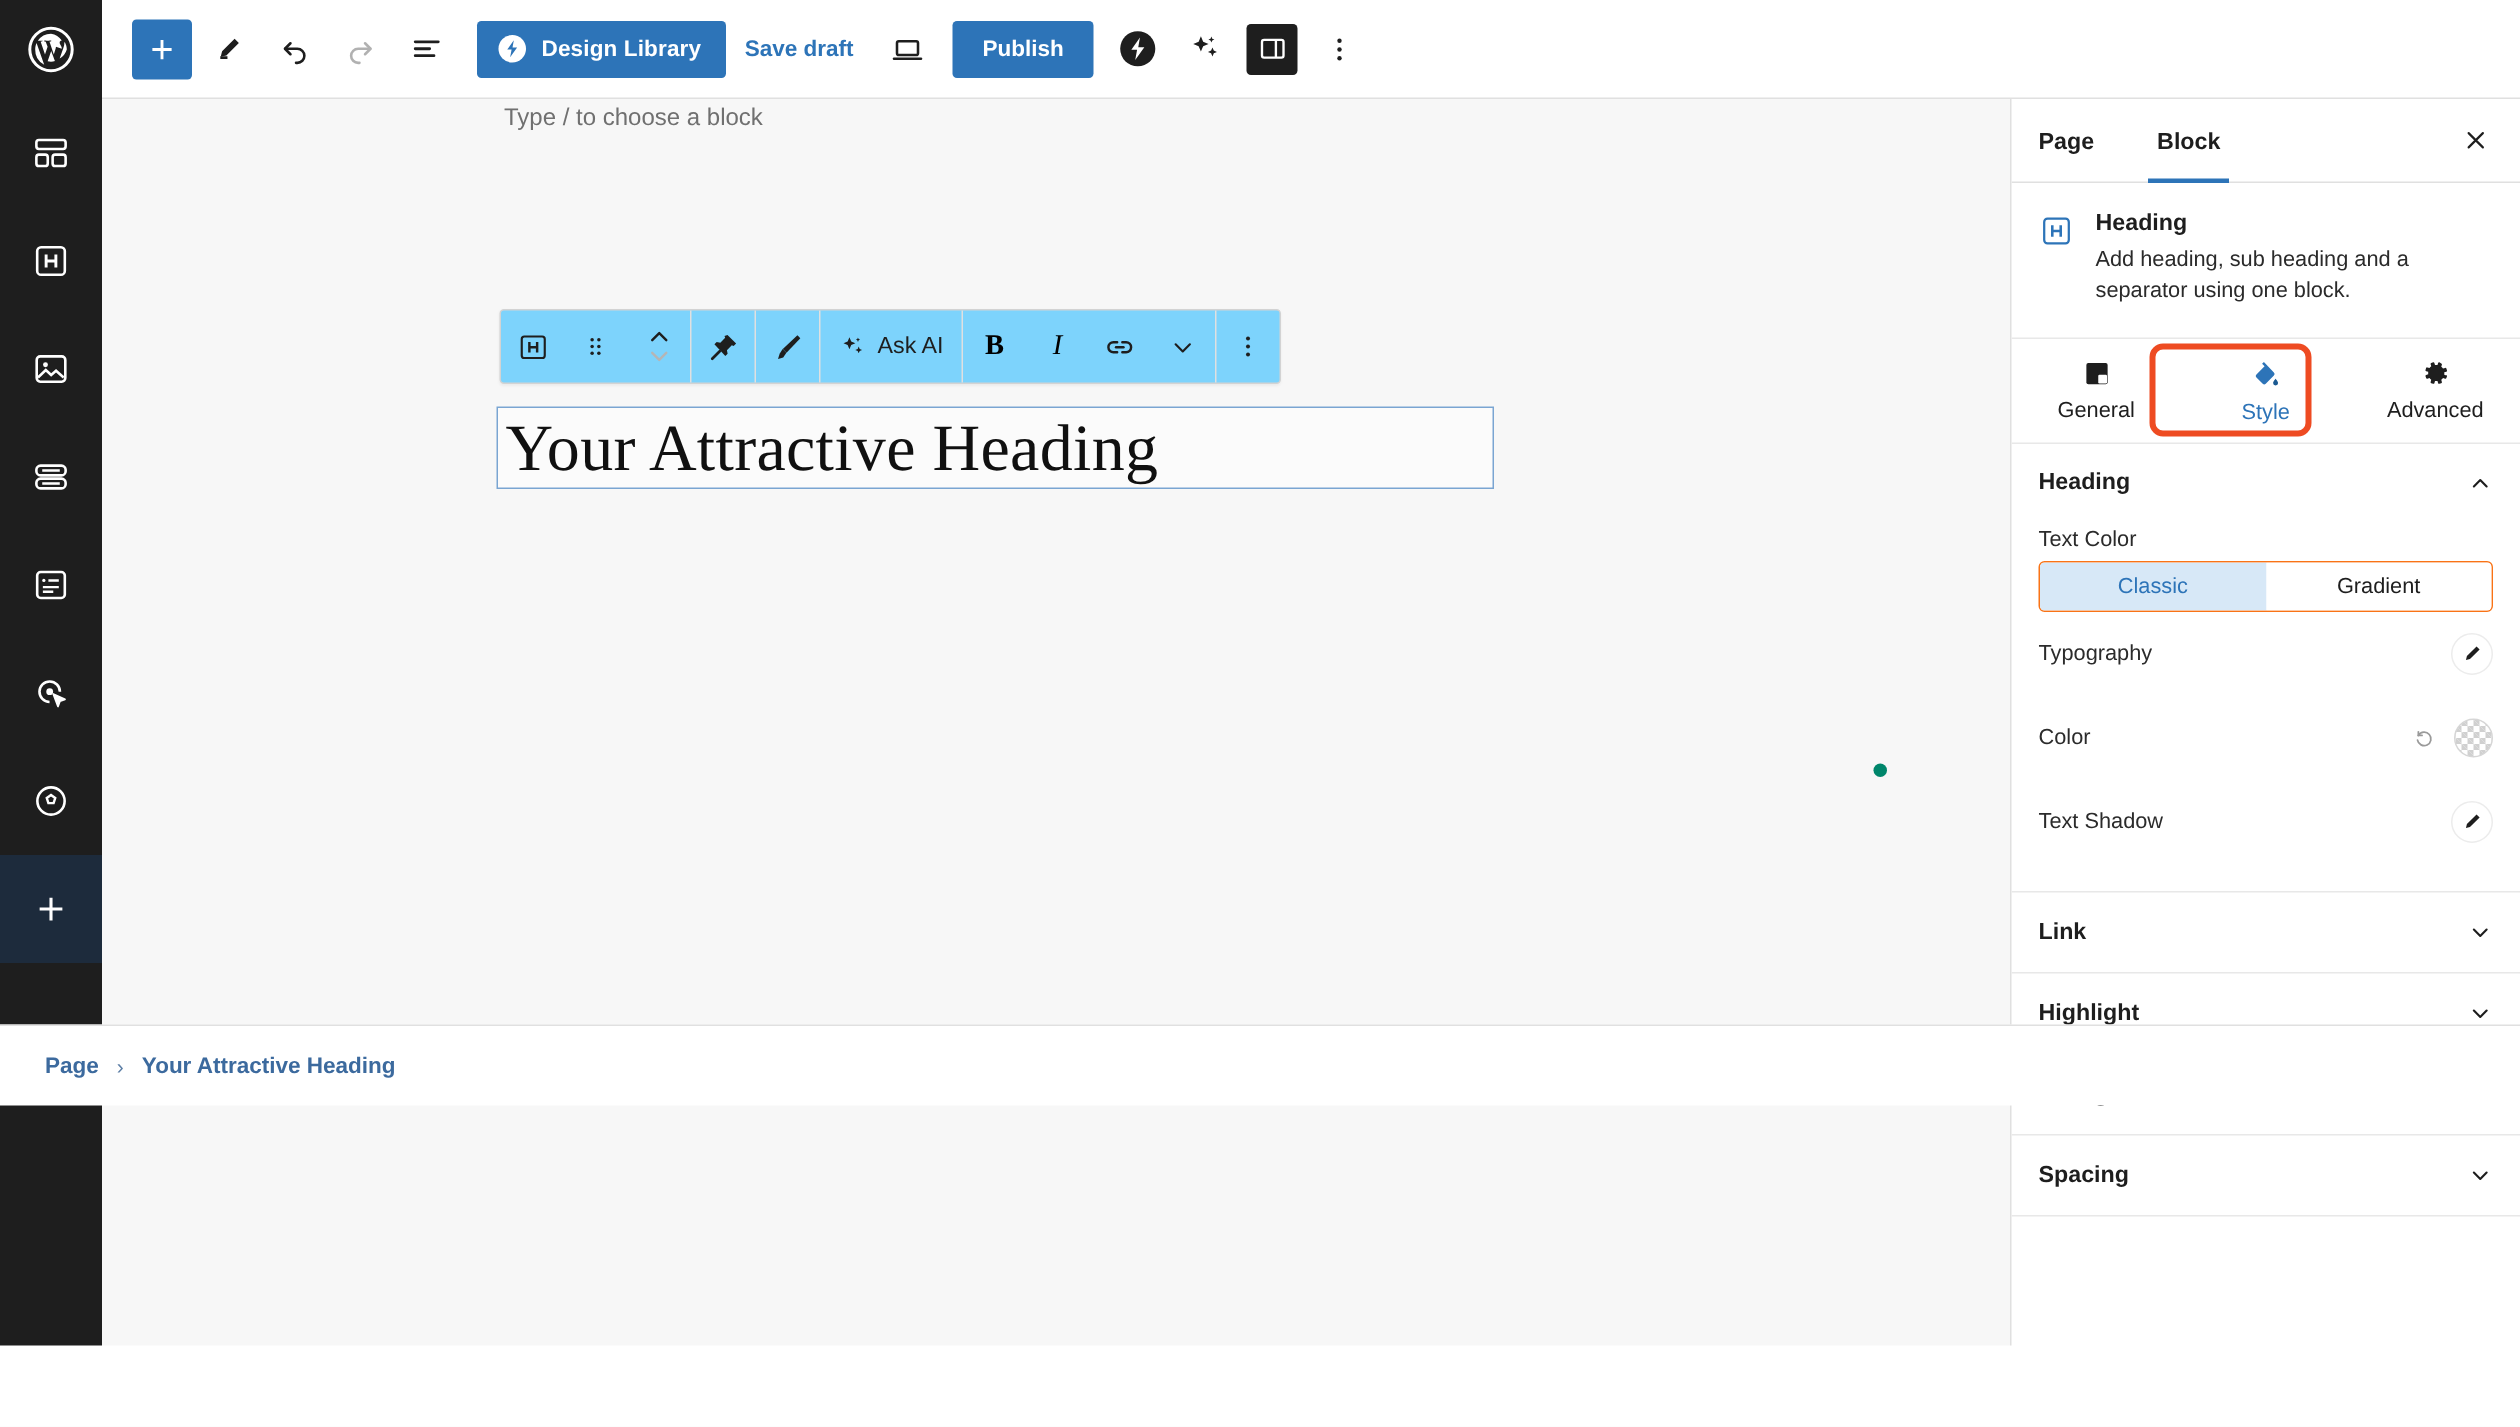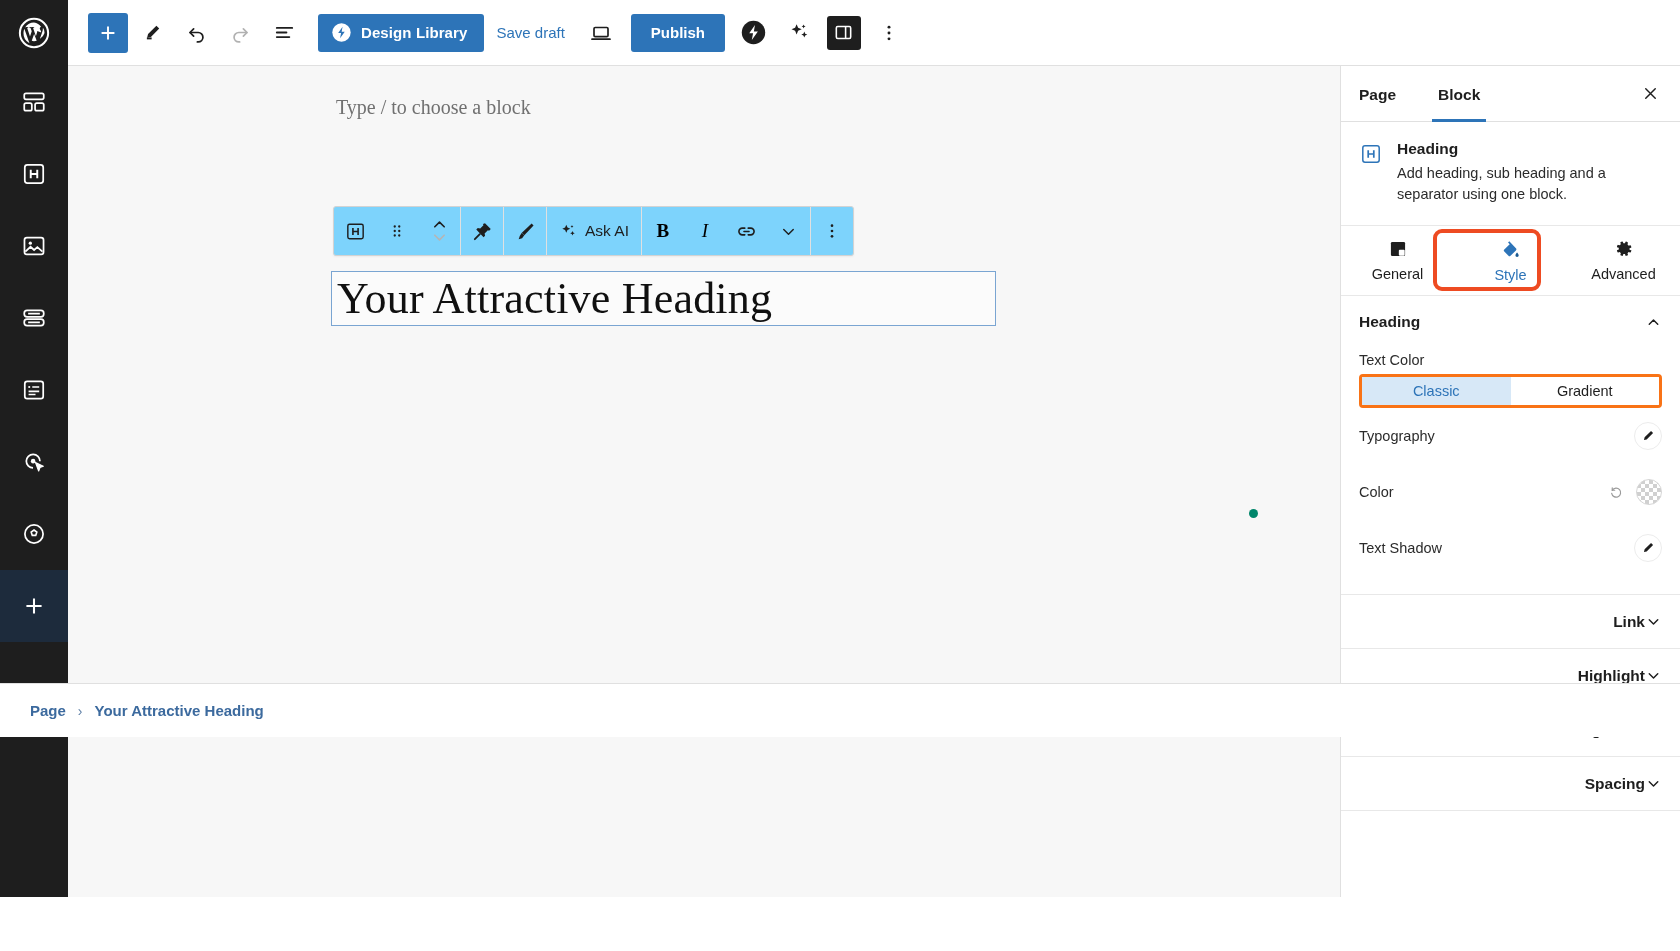--- a/index.html
+++ b/index.html
@@ -73,21 +73,21 @@
     color: #757575;
     font-family: "Liberation Sans", sans-serif;
     outline: none;
   }
   .title-input::placeholder { color: #888f94; }
   .tb-right {
     display: flex; align-items: center; gap: 3px; padding-right: 16px;
   }
   .save-draft {
     color: #2d74b8; font-size: 15px; cursor: pointer;
-    padding: 0 12px; white-space: nowrap;
+    padding: 0 12px; white-space: nowrap; font-weight: bold;
   }
   .publish-btn {
     background: #2d74b8; color: #fff;
     height: 38px; padding: 0 20px;
     border-radius: 3px; border: none; cursor: pointer;
     font-size: 15px; font-weight: 700;
     margin-left: 6px; margin-right: 5px;
     font-family: "Liberation Sans", sans-serif;
   }
   .icon-btn {
@@ -97,23 +97,23 @@
   }
 
   
   #canvas {
     position: absolute; left: 68px; top: 66px;
     width: 1272px; height: 831px;
     background: #f7f7f7;
     overflow: hidden;
   }
   .placeholder-line {
-    position: absolute; left: 268px; top: 30px;
-    font-size: 20px; color: #707070;
-    font-family: Liberation Serif, serif;
+    position: absolute; left: 268px; top: 4px;
+    font-size: 16px; color: #707070;
+    font-family: Liberation Sans, sans-serif;
   }
 
   
   .block-toolbar {
     position: absolute; left: 265px; top: 140px;
     height: 50px;
     background: #7dd3fc;
     border: 1px solid #d3d3d3;
     border-radius: 3px;
     display: flex; align-items: stretch;
@@ -212,21 +212,21 @@
     display: flex; align-items: center; justify-content: space-between;
     height: 52px; padding: 0 18px;
     font-size: 15.5px; font-weight: 700; color: #1e1e1e;
     cursor: pointer;
   }
   .sec-body { padding: 4px 18px 18px 18px; }
   .field-label { font-size: 14.5px; color: #2b2b2b; margin-bottom: 6px; }
 
   .pill-group {
     display: flex; width: 100%;
-    border: 3px solid #f97316; border-radius: 4px; overflow: hidden;
+    border: 1px solid #f97316; border-radius: 4px; overflow: hidden;
     height: 34px;
   }
   .pill {
     flex: 1; display: flex; align-items: center; justify-content: center;
     font-size: 14.5px; color: #1e1e1e; cursor: pointer; background: #fff;
   }
   .pill.active { background: #d7e8f7; color: #2d74b8; }
 
   .ctrl-row {
     display: flex; align-items: center; justify-content: space-between;
@@ -247,21 +247,21 @@
   }
   .pencil-btn {
     width: 28px; height: 28px; border-radius: 50%;
     border: 1px solid #ececec; background: #fff;
     display: flex; align-items: center; justify-content: center;
     cursor: pointer;
   }
   .reset-btn { cursor: pointer; display: flex; align-items: center; }
 
   .collapse-row {
-    display: flex; align-items: center; justify-content: flex-end;
+    display: flex; align-items: center; justify-content: space-between;
     height: 54px; padding: 0 18px;
     border-top: 1px solid #e8e8e8;
     font-size: 15.5px; font-weight: 700; color: #1e1e1e;
     cursor: pointer;
   }
   .section-divider { border-top: 1px solid #e8e8e8; }
 
   
   #bottombar {
     position: absolute; left: 0; bottom: 0;

